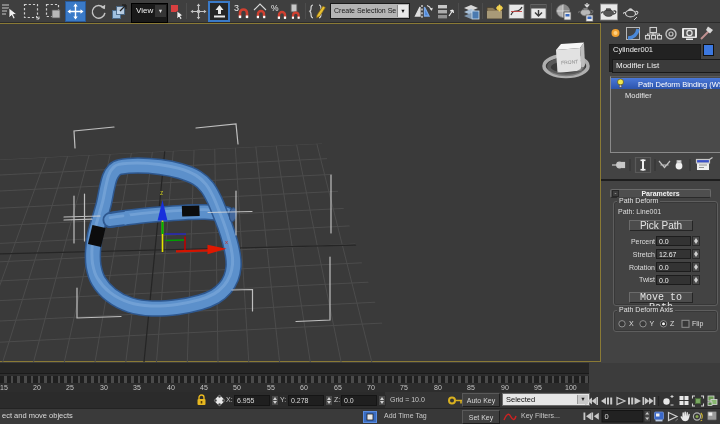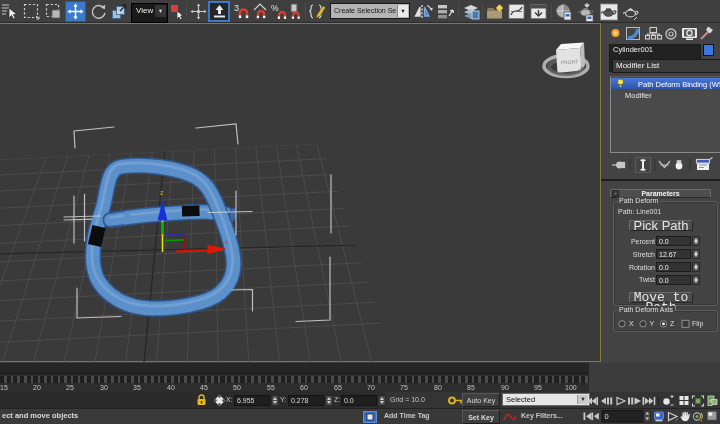--- a/index.html
+++ b/index.html
@@ -6,35 +6,35 @@
 .abs{position:absolute;}
 
 #toolbar{position:absolute;left:0;top:0;width:720px;height:23px;background:#3f3f3f;border-bottom:1px solid #2b2b2b;}
 #toolbar svg{position:absolute;top:2px;}
 .sep{position:absolute;top:3px;width:1px;height:16px;background:#2d2d2d;border-right:1px solid #4d4d4d;}
 
 #vp{position:absolute;left:0;top:23px;width:601px;height:339px;background:#3a3a3a;border-top:1px solid #8a7a35;border-right:1px solid #8a7a35;border-bottom:1px solid #8a7a35;}
 
 #panel{position:absolute;left:601px;top:23px;width:119px;height:369px;background:#434343;}
 .fld{position:absolute;background:#333333;border:1px solid #1c1c1c;color:#f0f0f0;font-size:7px;line-height:8px;}
-.btn3{position:absolute;background:#4c4c4c;border-top:1px solid #6b6b6b;border-left:1px solid #6b6b6b;border-right:1px solid #252525;border-bottom:1px solid #252525;color:#e4e4e4;font-size:13px;text-align:center;}
+.btn3{position:absolute;background:#4c4c4c;border-top:1px solid #6b6b6b;border-left:1px solid #6b6b6b;border-right:1px solid #252525;border-bottom:1px solid #252525;color:#e4e4e4;font-size:10px;text-align:center;}
 .lab{position:absolute;color:#dedede;font-size:7px;white-space:nowrap;}
 .spin{position:absolute;width:8px;background:#4a4a4a;border:1px solid #2a2a2a;}
 .spin:before{content:"";position:absolute;left:1px;top:1px;border-left:2.5px solid transparent;border-right:2.5px solid transparent;border-bottom:3px solid #d0d0d0;}
 .spin:after{content:"";position:absolute;left:1px;bottom:1px;border-left:2.5px solid transparent;border-right:2.5px solid transparent;border-top:3px solid #d0d0d0;}
 .grp{position:absolute;border:1px solid #5e5e5e;border-radius:3px;box-shadow:inset 0 0 0 1px #383838;}
 .grplab{position:absolute;background:#434343;color:#e0e0e0;font-size:7px;padding:0 2px;white-space:nowrap;}
 
 #trackbar{position:absolute;left:0;top:363px;width:601px;height:11px;background:#262626;}
 #ruler{position:absolute;left:0;top:373px;width:589px;height:19px;background:#2d2d2d;border-top:1px solid #1a1a1a;}
 #ticks{position:absolute;left:0;top:2px;width:589px;height:7px;background:repeating-linear-gradient(90deg,#1f1f1f 0px,#1f1f1f 4.1px,#4a4a4a 4.1px,#4a4a4a 6.68px);}
 .rnum{position:absolute;top:10px;color:#c4c4c4;font-size:7px;}
 #rright{position:absolute;left:589px;top:363px;width:131px;height:29px;background:#3c3c3c;}
 #row1{position:absolute;left:0;top:392px;width:720px;height:16px;background:#343434;}
-#row2{position:absolute;left:0;top:408px;width:720px;height:16px;background:#383838;border-top:1px solid #232323;font-weight:bold;}
+#row2{position:absolute;left:0;top:408px;width:720px;height:16px;background:#383838;border-top:1px solid #232323;}
 .dfld{position:absolute;background:#1f1f1f;border:1px solid #151515;color:#dcdcdc;font-size:7px;line-height:9px;padding-left:2px;}
 .blab{position:absolute;color:#c8c8c8;font-size:7px;white-space:nowrap;}
 </style></head>
 <body>
 <div id="app">
 <div id="toolbar">
 <svg style="left:1px" width="16" height="19" viewBox="0 0 16 19">
         <g stroke="#c8c8c8" stroke-width="1.2">
           <path d="M1,3 h7 M1,6 h7 M1,9 h5 M1,12 h4"></path>
           <path d="M8,6 l0,10 l2.6,-2.6 l1.8,3.6 l1.8,-1 l-1.8,-3.4 l3.4,-0.4 z" fill="#f0f0f0" stroke="#333" stroke-width="0.8"></path>

